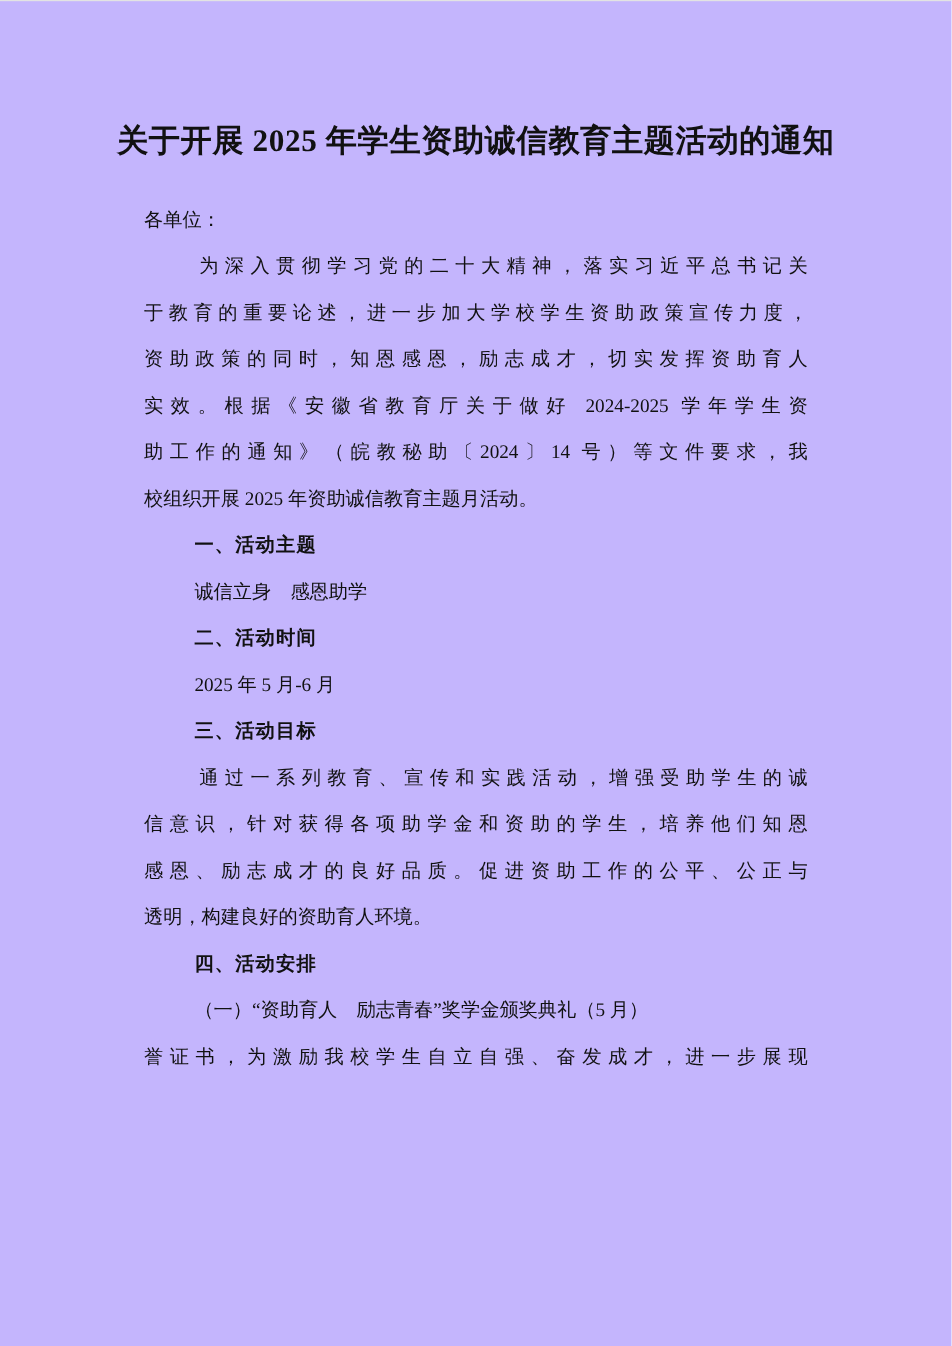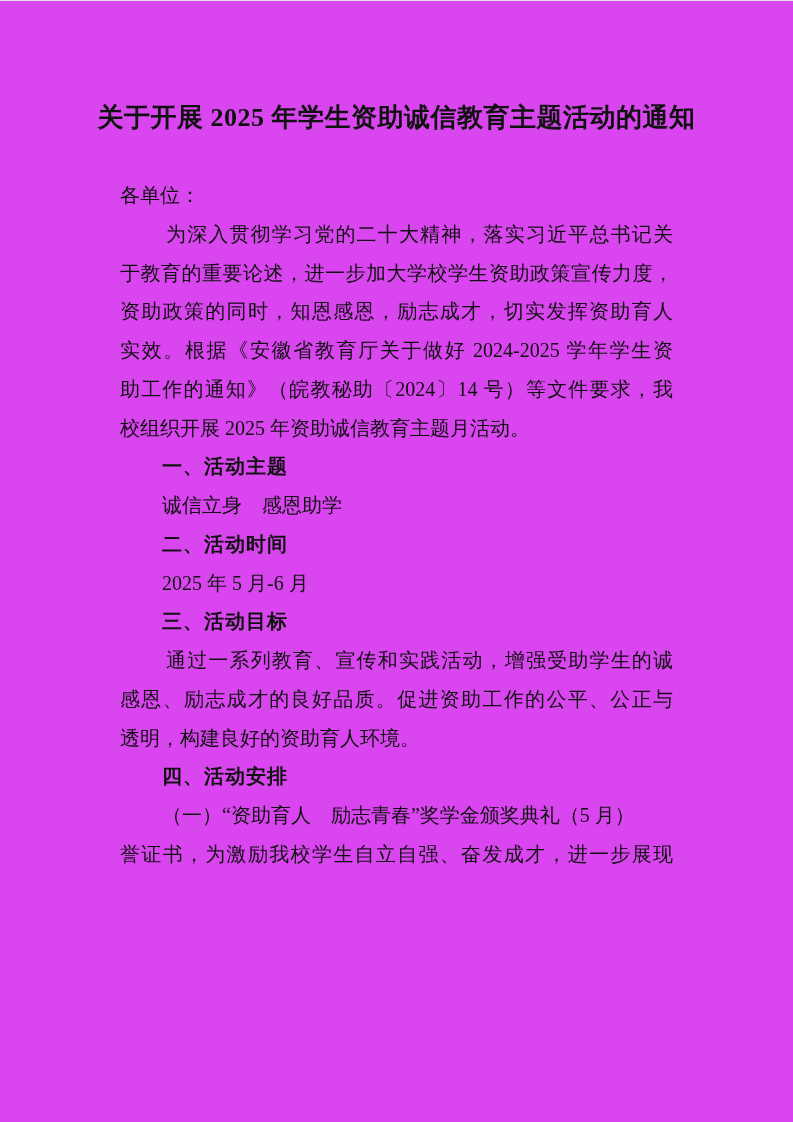--- a/index.html
+++ b/index.html
@@ -1,40 +1,40 @@
 <!DOCTYPE html>
 <html><head>
 <meta charset="utf-8">
 <style>
   html, body { margin: 0; padding: 0; background: #ffffff; }
   .page {
     position: relative;
     width: 793px;
     height: 1122px;
-    background: #d946ef;
+    background: #c4b5fd;
     box-sizing: border-box;
     border-top: 1px solid #e3e3e3;
     overflow: hidden;
     font-family: "Liberation Serif", "DejaVu Serif", serif;
     color: #111111;
   }
   .doc-title {
     margin: 102px 0 0 0;
     width: 793px;
     text-align: center;
     font-size: 26px;
     line-height: 29px;
     font-weight: 700;
     letter-spacing: 0.5px;
     font-family: "Liberation Serif", "DejaVu Serif", serif;
   }
   .content {
-    margin: 44px 0 0 120px;
+    margin: 33px 0 0 120px;
     width: 553px;
-    font-size: 20px;
+    font-size: 16px;
   }
   .ln {
     line-height: 38.75px;
     height: 38.75px;
     overflow: hidden;
     text-align: justify;
     text-align-last: left;
     white-space: normal;
   }
   .ln.stretch { text-align-last: justify; }
@@ -65,20 +65,21 @@
     <div class="ln">校组织开展 2025 年资助诚信教育主题月活动。</div>
 
     <div class="ln ind-sm heading">一、活动主题</div>
     <div class="ln ind-sm">诚信立身　感恩助学</div>
 
     <div class="ln ind-sm heading">二、活动时间</div>
     <div class="ln ind-sm">2025 年 5 月-6 月</div>
 
     <div class="ln ind-sm heading">三、活动目标</div>
     <div class="ln ind stretch">通过一系列教育、宣传和实践活动，增强受助学生的诚</div>
+    <div class="ln stretch">信意识，针对获得各项助学金和资助的学生，培养他们知恩</div>
     <div class="ln stretch">感恩、励志成才的良好品质。促进资助工作的公平、公正与</div>
     <div class="ln">透明，构建良好的资助育人环境。</div>
 
     <div class="ln ind-sm heading">四、活动安排</div>
     <div class="ln ind-sm">（一）“资助育人　励志青春”奖学金颁奖典礼（5 月）</div>
     <div class="ln stretch">誉证书，为激励我校学生自立自强、奋发成才，进一步展现</div>
 
   </div>
 </div>
 

